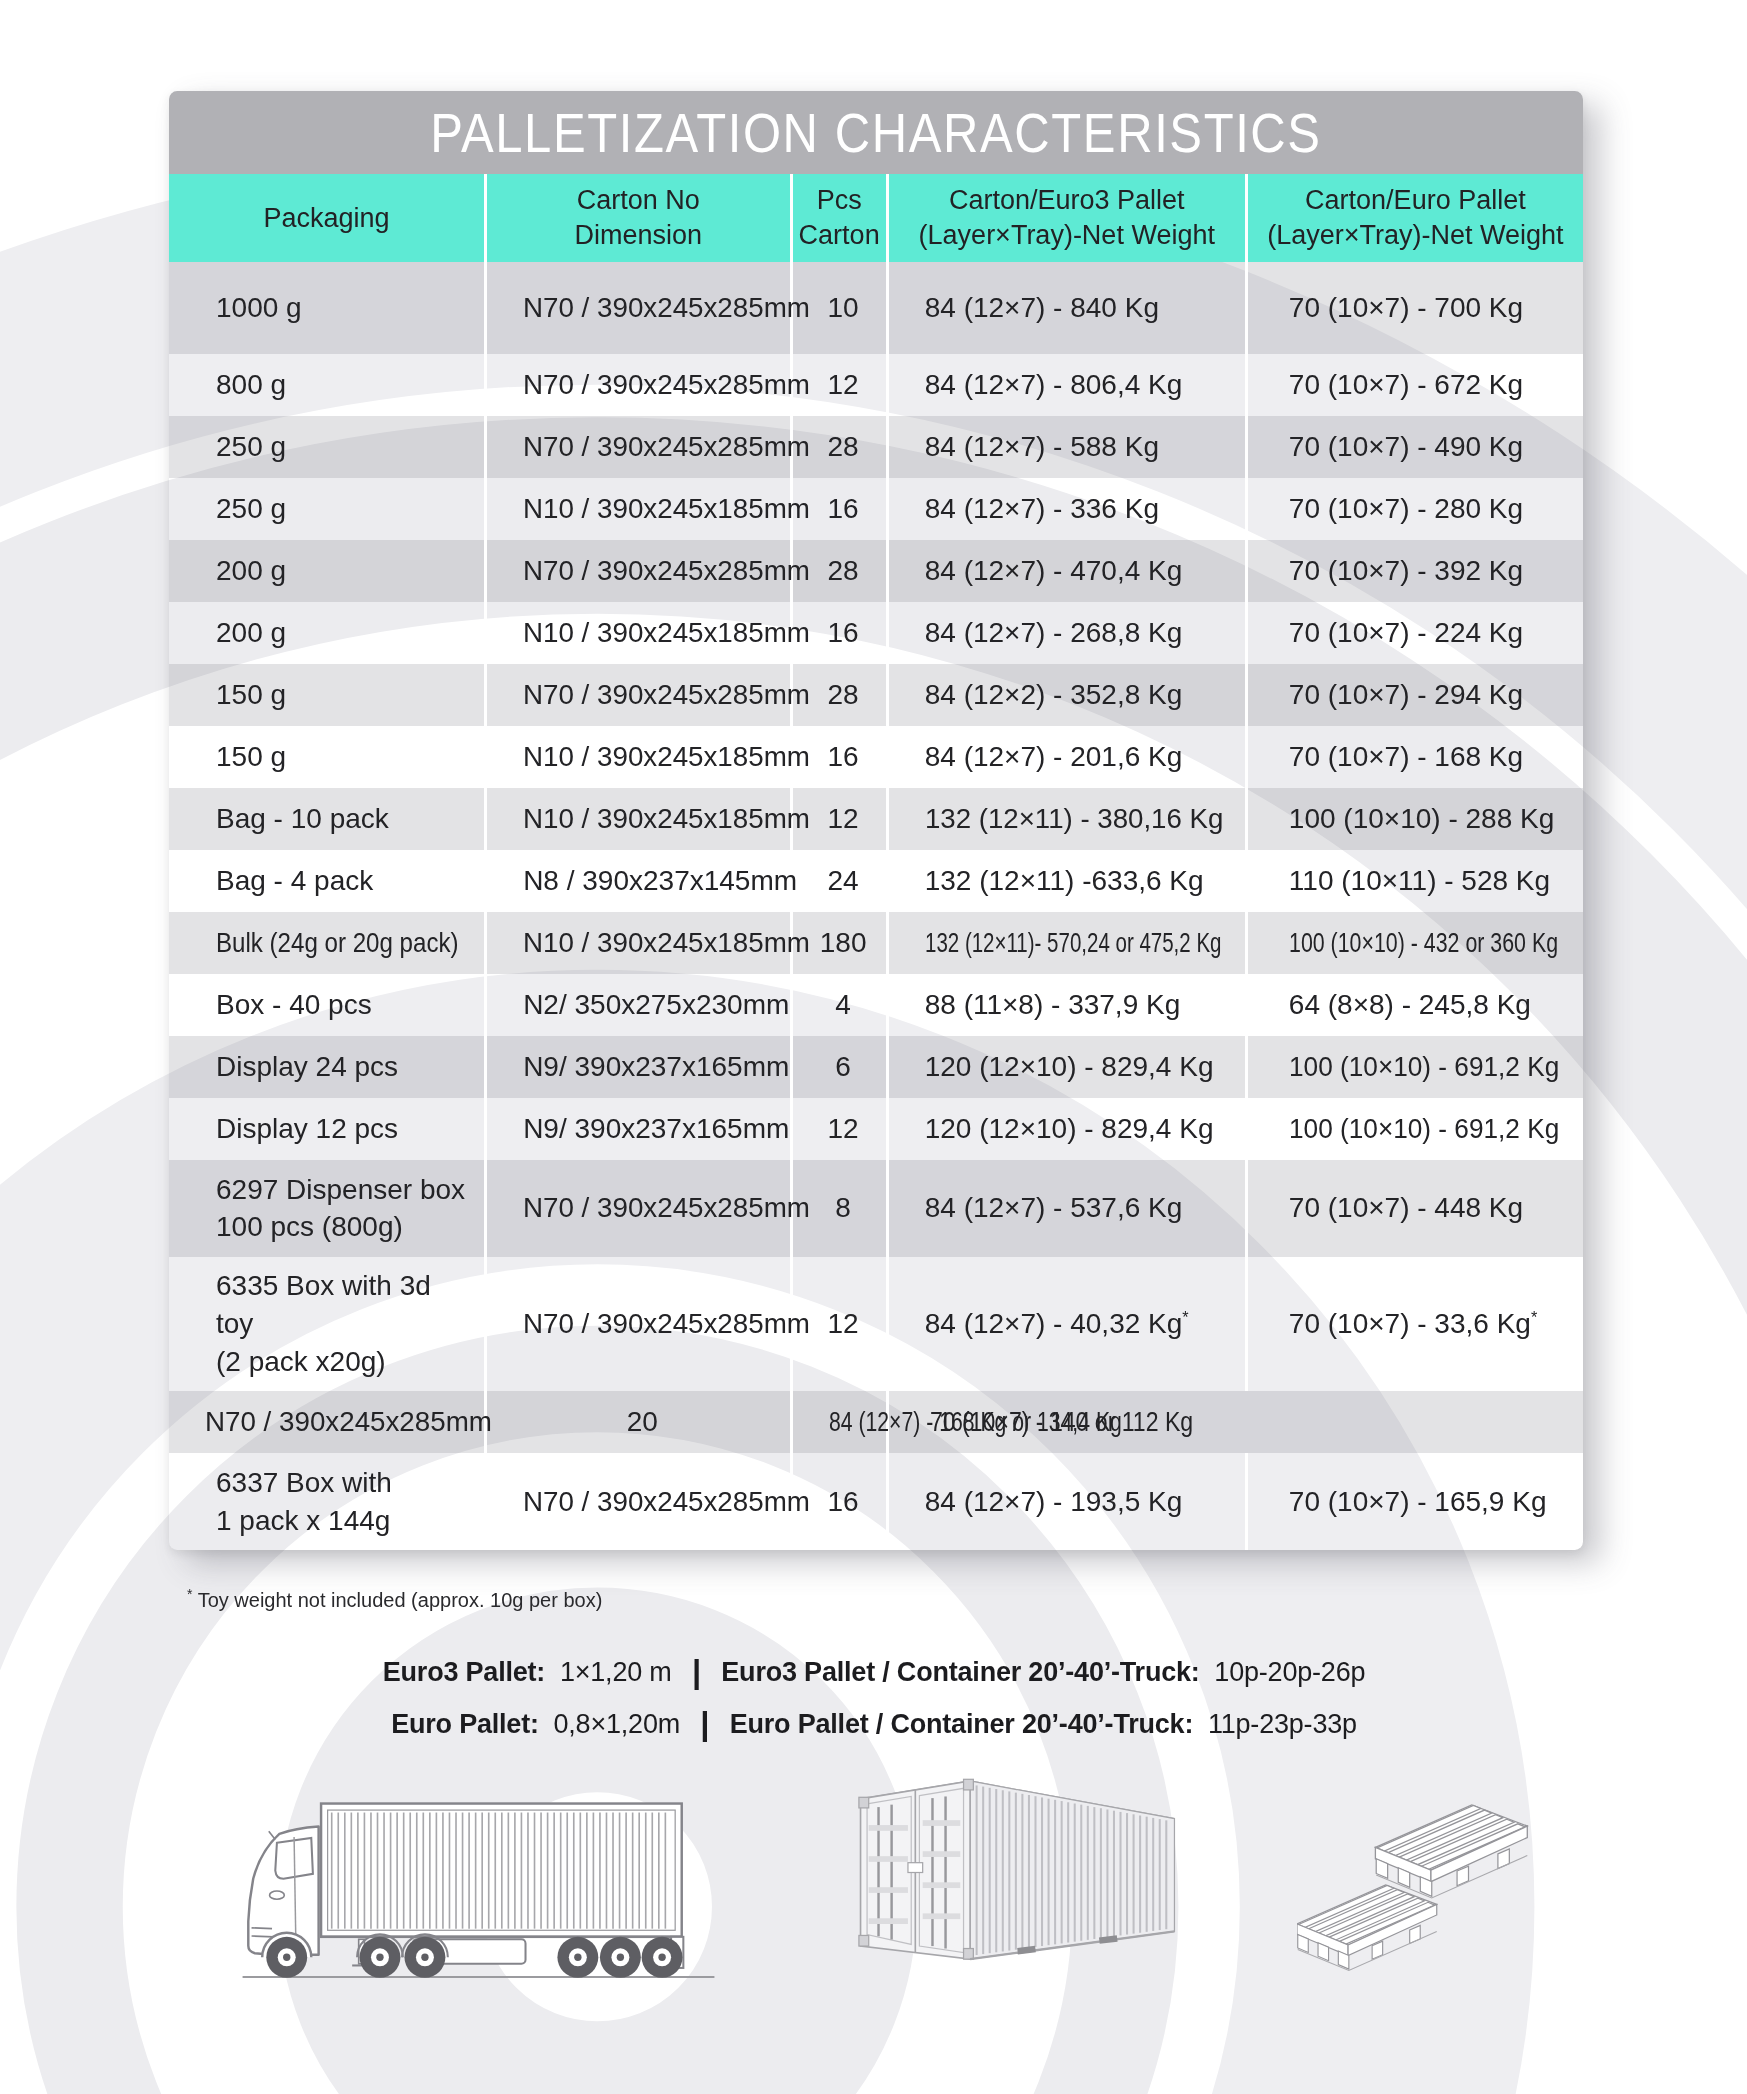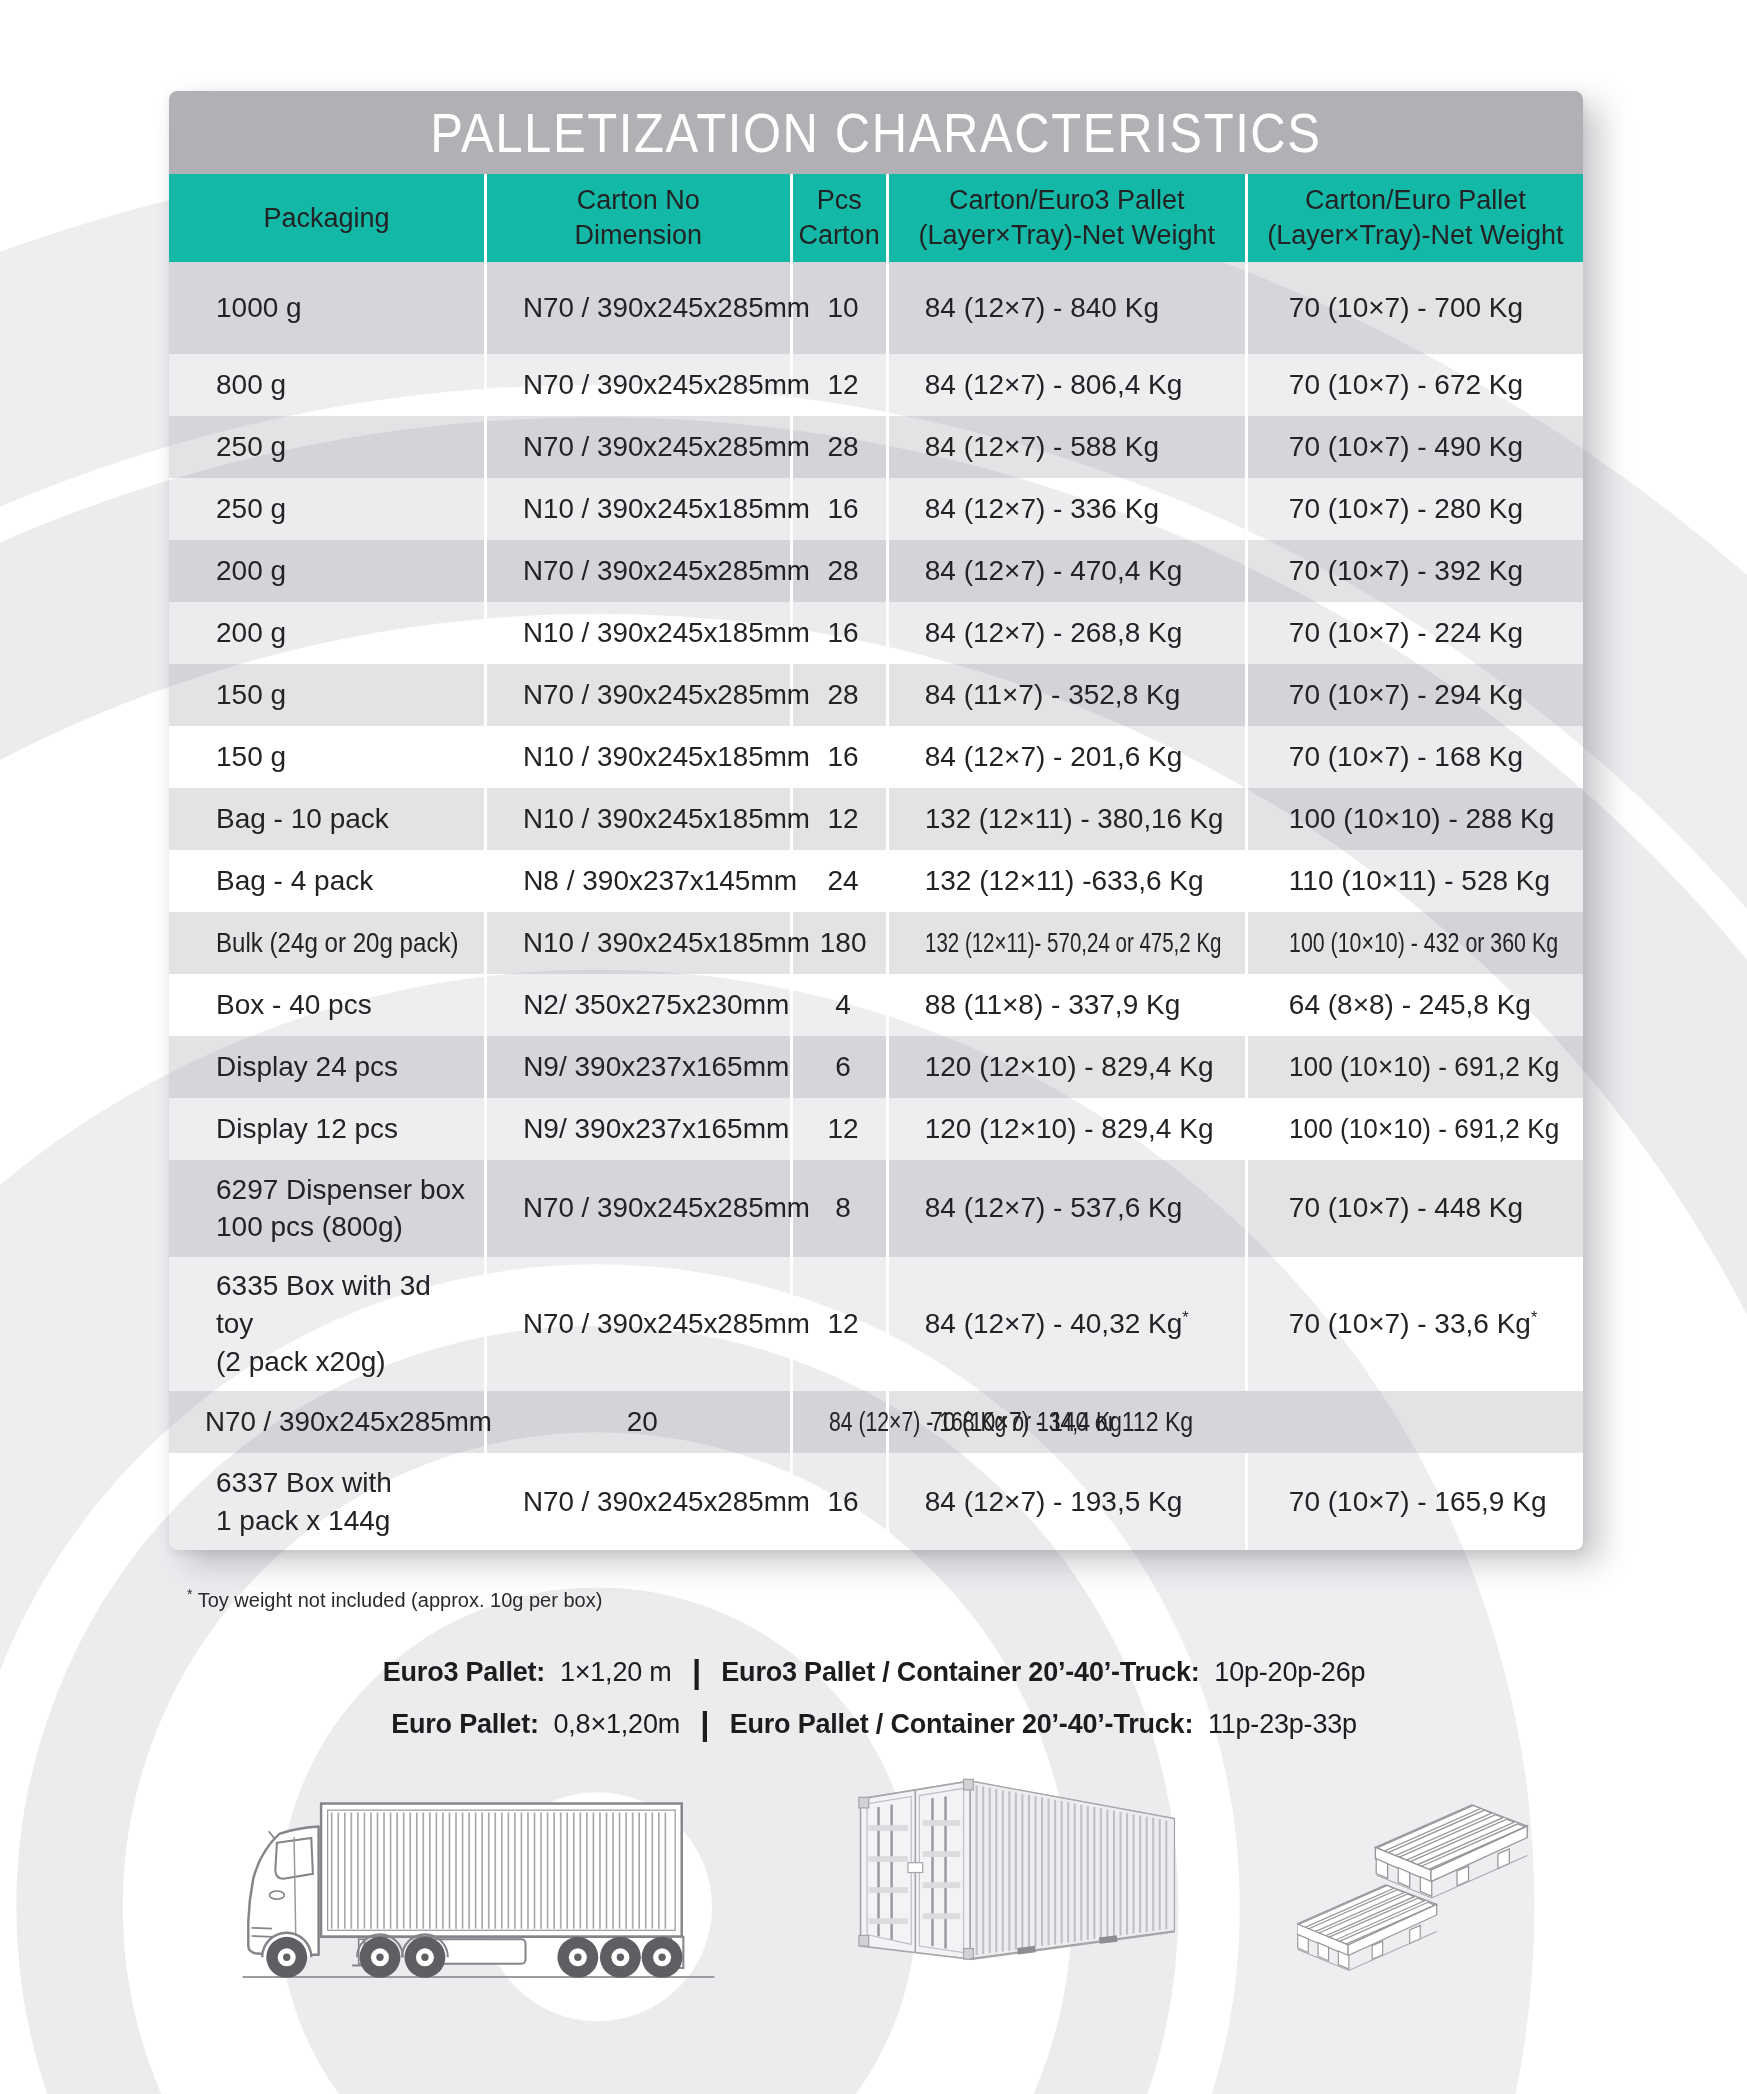--- a/index.html
+++ b/index.html
@@ -19,21 +19,21 @@
   }
   .title-bar{
     height:83px;background:#b1b1b5;display:flex;align-items:center;justify-content:center;
   }
   .title-bar h1{
     margin:0;font-size:49px;font-weight:400;letter-spacing:1.6px;color:#ffffff;
     transform:scaleY(1.14);
   }
   .header-row{
     display:grid;grid-template-columns:22.5% 21.6% 6.8% 25.4% 23.7%;
-    background:#14b8a6;min-height:88px;
+    background:#5eead4;min-height:88px;
   }
   .hcell{
     display:flex;flex-direction:column;align-items:center;justify-content:center;
     font-size:27px;line-height:1.28;color:#222225;text-align:center;padding:8.2px 3.3px;
   }
   .hcell:not(:last-child),.cell:not(:last-child){border-right:3.3px solid #ffffff;}
   .row{
     display:grid;grid-template-columns:22.5% 21.6% 6.8% 25.4% 23.7%;
     min-height:62px;align-items:center;
   }
@@ -216,21 +216,21 @@
         <div class="cell c0">
           <span class="cv">150 g</span>
         </div>
         <div class="cell c1">
           <span class="cv" style="transform: scaleX(0.991);">N70 / 390x245x285mm</span>
         </div>
         <div class="cell c2">
           <span class="cv">28</span>
         </div>
         <div class="cell c3">
-          <span class="cv">84 (11×7) - 352,8 Kg</span>
+          <span class="cv">84 (12×2) - 352,8 Kg</span>
         </div>
         <div class="cell c4">
           <span class="cv">70 (10×7) - 294 Kg</span>
         </div>
       </div>
       <div class="row white">
         <div class="cell c0">
           <span class="cv">150 g</span>
         </div>
         <div class="cell c1">

